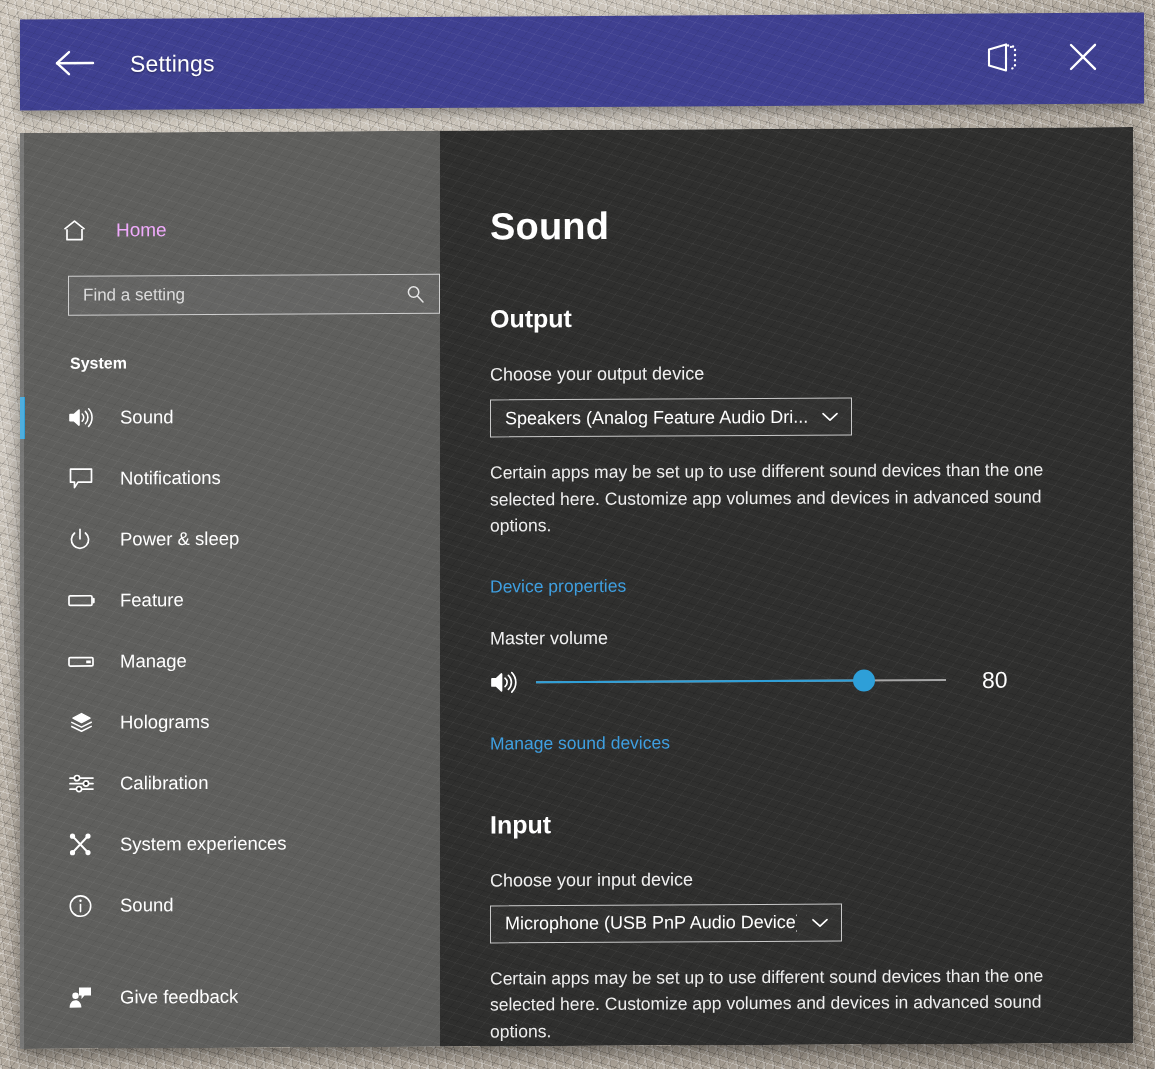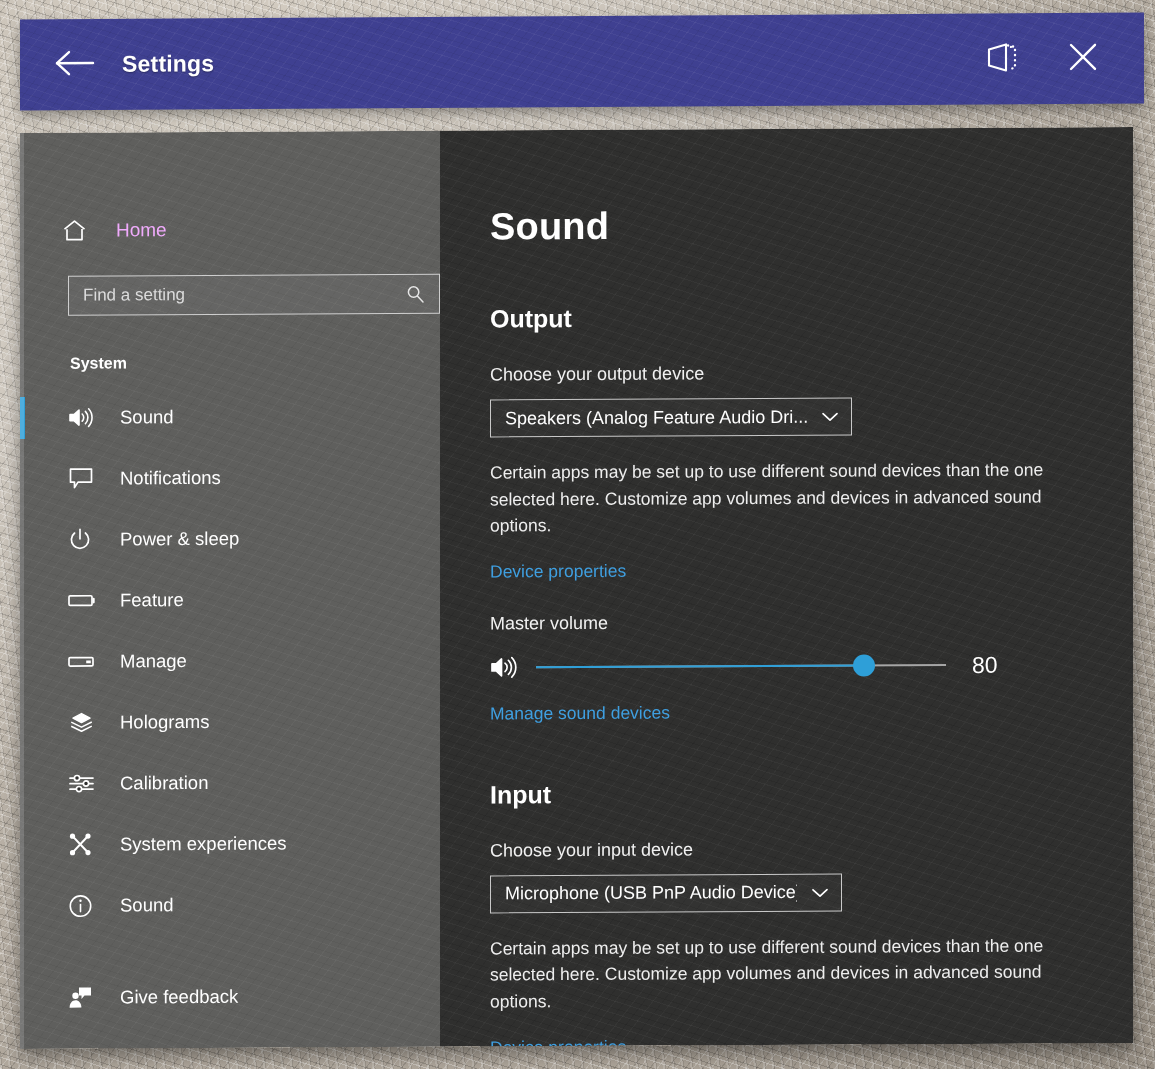--- a/index.html
+++ b/index.html
@@ -65,22 +65,22 @@
     display: flex;
     align-items: center;
     justify-content: center;
     cursor: pointer;
   }
   #back-btn  { width: 64px; height: 64px; margin-left: 22px; }
   #tb-title  {
     position: relative; z-index: 2;
     color: #ffffff;
     font-size: 23px;
-    font-weight: 700;
-    margin-left: 16px;
+    font-weight: 400;
+    margin-left: 24px;
     letter-spacing: .2px;
     text-shadow: 0 1px 2px rgba(0,0,0,.35);
   }
   #tb-spacer { flex: 1; }
   #follow-btn { width: 62px; height: 62px; margin-right: 18px; }
   #close-btn  { width: 62px; height: 62px; margin-right: 30px; }
 
   
   #app-window {
     position: absolute;
@@ -254,21 +254,21 @@
     font-size: 17.5px;
     line-height: 1.52;
     margin-top: 22px;
     width: 576px;
   }
 
   .link {
     display: inline-block;
     color: #3f9fe0;
     font-size: 17.5px;
-    margin-top: 22px;
+    margin-top: 37px;
     cursor: pointer;
   }
 
   
   #volume-row {
     display: flex;
     align-items: center;
     margin-top: 20px;
   }
   #vol-icon { width: 34px; display:flex; align-items:center; }
@@ -295,21 +295,21 @@
     position: absolute;
     top: 0;
     width: 22px; height: 22px;
     border-radius: 50%;
     background: #2e9fd8;
     transform: translateX(-11px);
   }
   #vol-value {
     color: #ffffff;
     font-size: 23px;
-    margin-left: 26px;
+    margin-left: 36px;
     font-weight: 400;
   }
 </style>
 </head>
 <body>
 
 <div id="wall"></div>
 
 <div id="titlebar">
 

